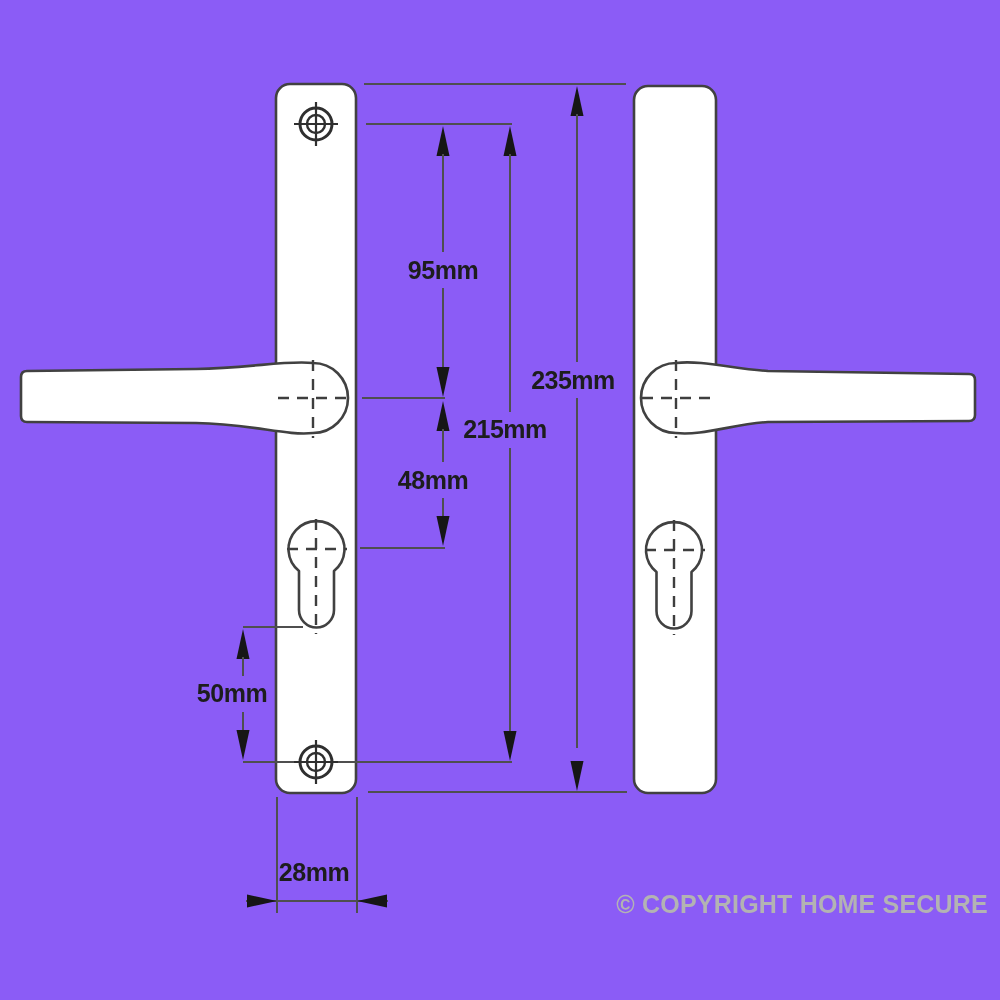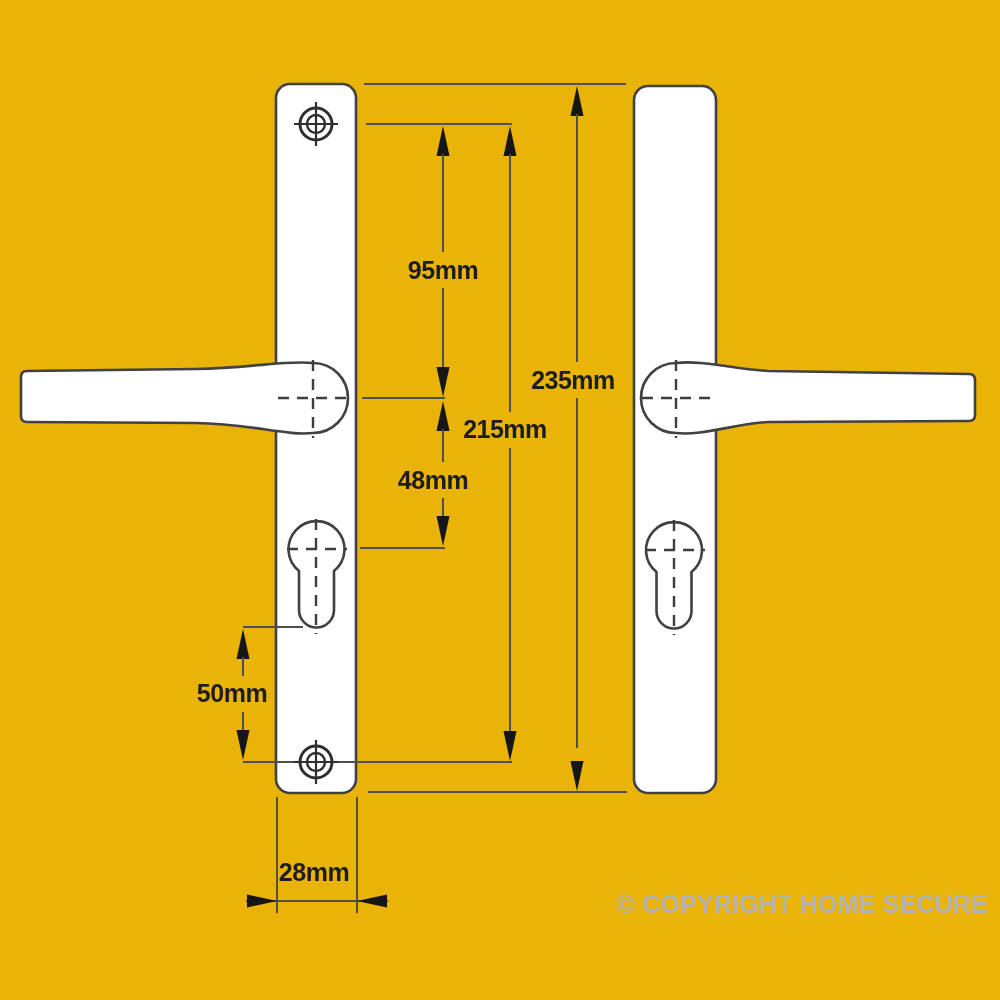--- a/index.html
+++ b/index.html
@@ -1,16 +1,16 @@
 <!DOCTYPE html>
 <html><head>
 <meta charset="utf-8">
 <style>
   html,body{margin:0;padding:0;background:#ffffff;}
-  .stage{position:relative;width:1000px;height:1000px;background:#eab308;overflow:hidden;
+  .stage{position:relative;width:1000px;height:1000px;background:#8b5cf6;overflow:hidden;
          font-family:"Liberation Sans",sans-serif;}
   svg{display:block;}
   .plate{fill:#ffffff;stroke:#414141;stroke-width:2.6;stroke-linejoin:round;}
   .part{fill:#ffffff;stroke:#414141;stroke-width:2.6;stroke-linejoin:round;}
   .thin{stroke:#4f4f4f;stroke-width:2;fill:none;}
   .screw-outer{fill:none;stroke:#2f2f2f;stroke-width:3;}
   .screw-inner{fill:none;stroke:#2f2f2f;stroke-width:2.4;}
   .cross{stroke:#2f2f2f;stroke-width:2.2;fill:none;}
   .dash{stroke:#3e3e3e;stroke-width:2.4;fill:none;stroke-dasharray:11 8;}
   .dimline{stroke:#4f4f4f;stroke-width:2;fill:none;}

